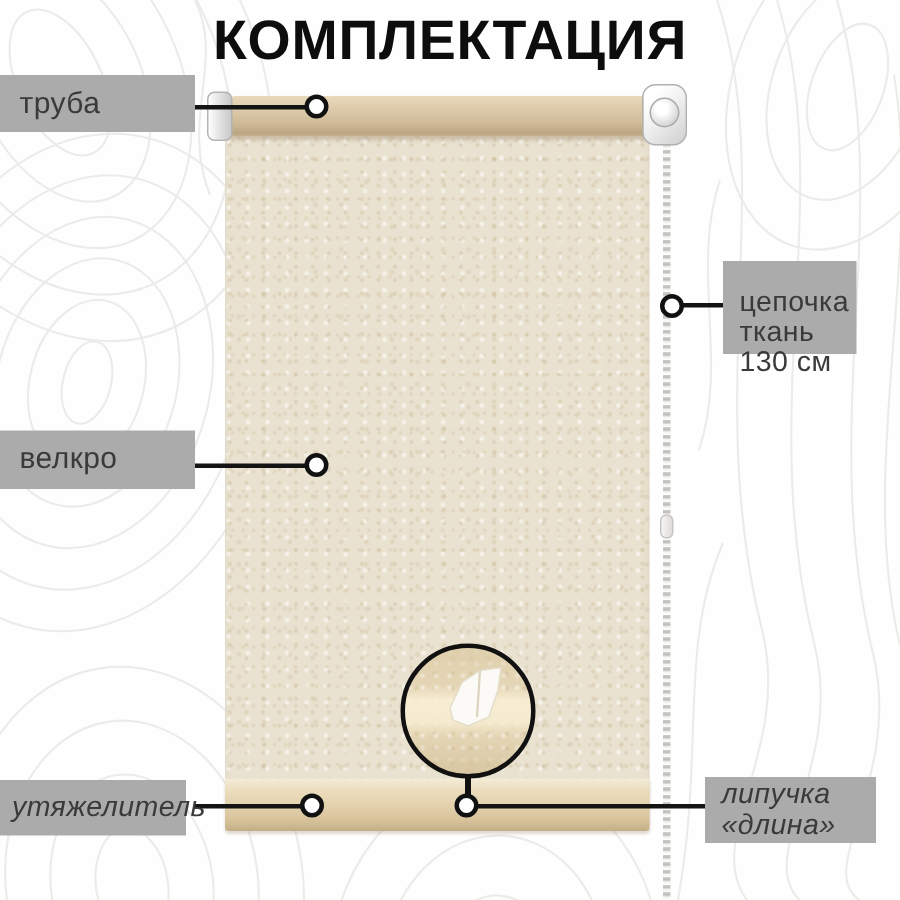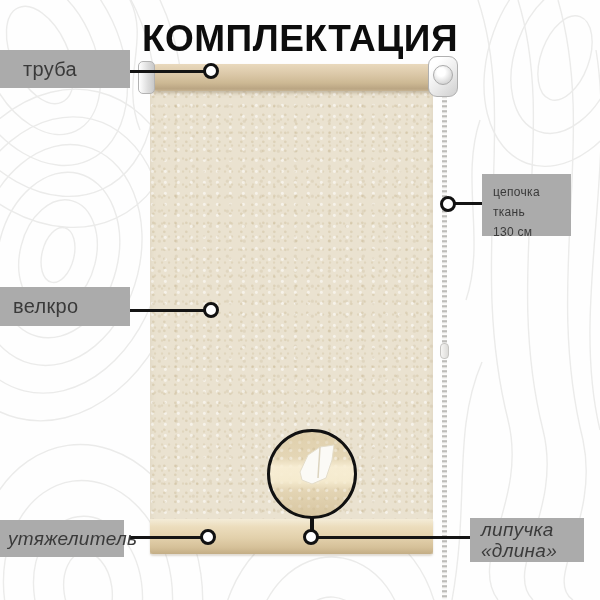--- a/index.html
+++ b/index.html
@@ -3,21 +3,21 @@
 <meta charset="utf-8">
 <style>
   html,body{margin:0;padding:0;background:#ffffff;}
   #stage{
     position:relative;width:600px;height:600px;overflow:hidden;
     background:#fefefe;font-family:"Liberation Sans", sans-serif;
   }
   #contours{position:absolute;left:0;top:0;z-index:0;}
 
   .page-title{
-    position:absolute;left:0;top:18px;width:600px;text-align:center;
+    position:absolute;left:0;top:6px;width:600px;text-align:center;
     font-size:37px;font-weight:700;letter-spacing:0.5px;color:#0d0d0d;z-index:6;
   }
 
   
   .fabric{
     position:absolute;left:150px;top:86px;width:283px;height:468px;z-index:1;
     background-color:#eae2d0;
     background-image:
       radial-gradient(circle at 30% 20%, rgba(186,166,124,0.28) 0.8px, transparent 1.8px),
       radial-gradient(circle at 72% 58%, rgba(201,184,146,0.30) 0.7px, transparent 1.6px),
@@ -78,24 +78,24 @@
   }
   .magnifier-stem{
     position:absolute;left:310px;top:514px;width:4px;height:24px;background:#111111;z-index:3;
   }
 
   
   .callout-box{
     position:absolute;background:#ababab;color:#3a3a3a;z-index:5;
     font-size:20px;letter-spacing:0.3px;box-sizing:border-box;
   }
-  .box-tube{left:0;top:50px;width:130px;height:38px;line-height:38px;padding-left:23px;}
+  .box-tube{left:0;top:50px;width:130px;height:38px;line-height:38px;padding-left:13px;}
   .box-fabric{left:0;top:287px;width:130px;height:39px;line-height:39px;padding-left:13px;}
   .box-weight{left:0;top:520px;width:124px;height:37px;line-height:37px;padding-left:8px;font-size:19px;font-style:italic;}
-  .box-chain{left:482px;top:174px;width:89px;height:62px;padding:8px 0 0 11px;line-height:20px;font-size:12px;}
+  .box-chain{left:482px;top:174px;width:89px;height:62px;padding:18px 0 0 11px;line-height:20px;font-size:19px;}
   .box-velcro{left:470px;top:518px;width:114px;height:44px;padding:1px 0 0 11px;line-height:21px;font-size:19px;font-style:italic;}
 
   .callout-line{position:absolute;height:3px;background:#141414;z-index:5;}
   .line-tube{left:130px;top:70px;width:81px;}
   .line-fabric{left:130px;top:309px;width:81px;}
   .line-weight{left:130px;top:536px;width:78px;}
   .line-velcro{left:311px;top:536px;width:159px;}
   .line-chain{left:448px;top:202px;width:34px;}
 
   .marker{

